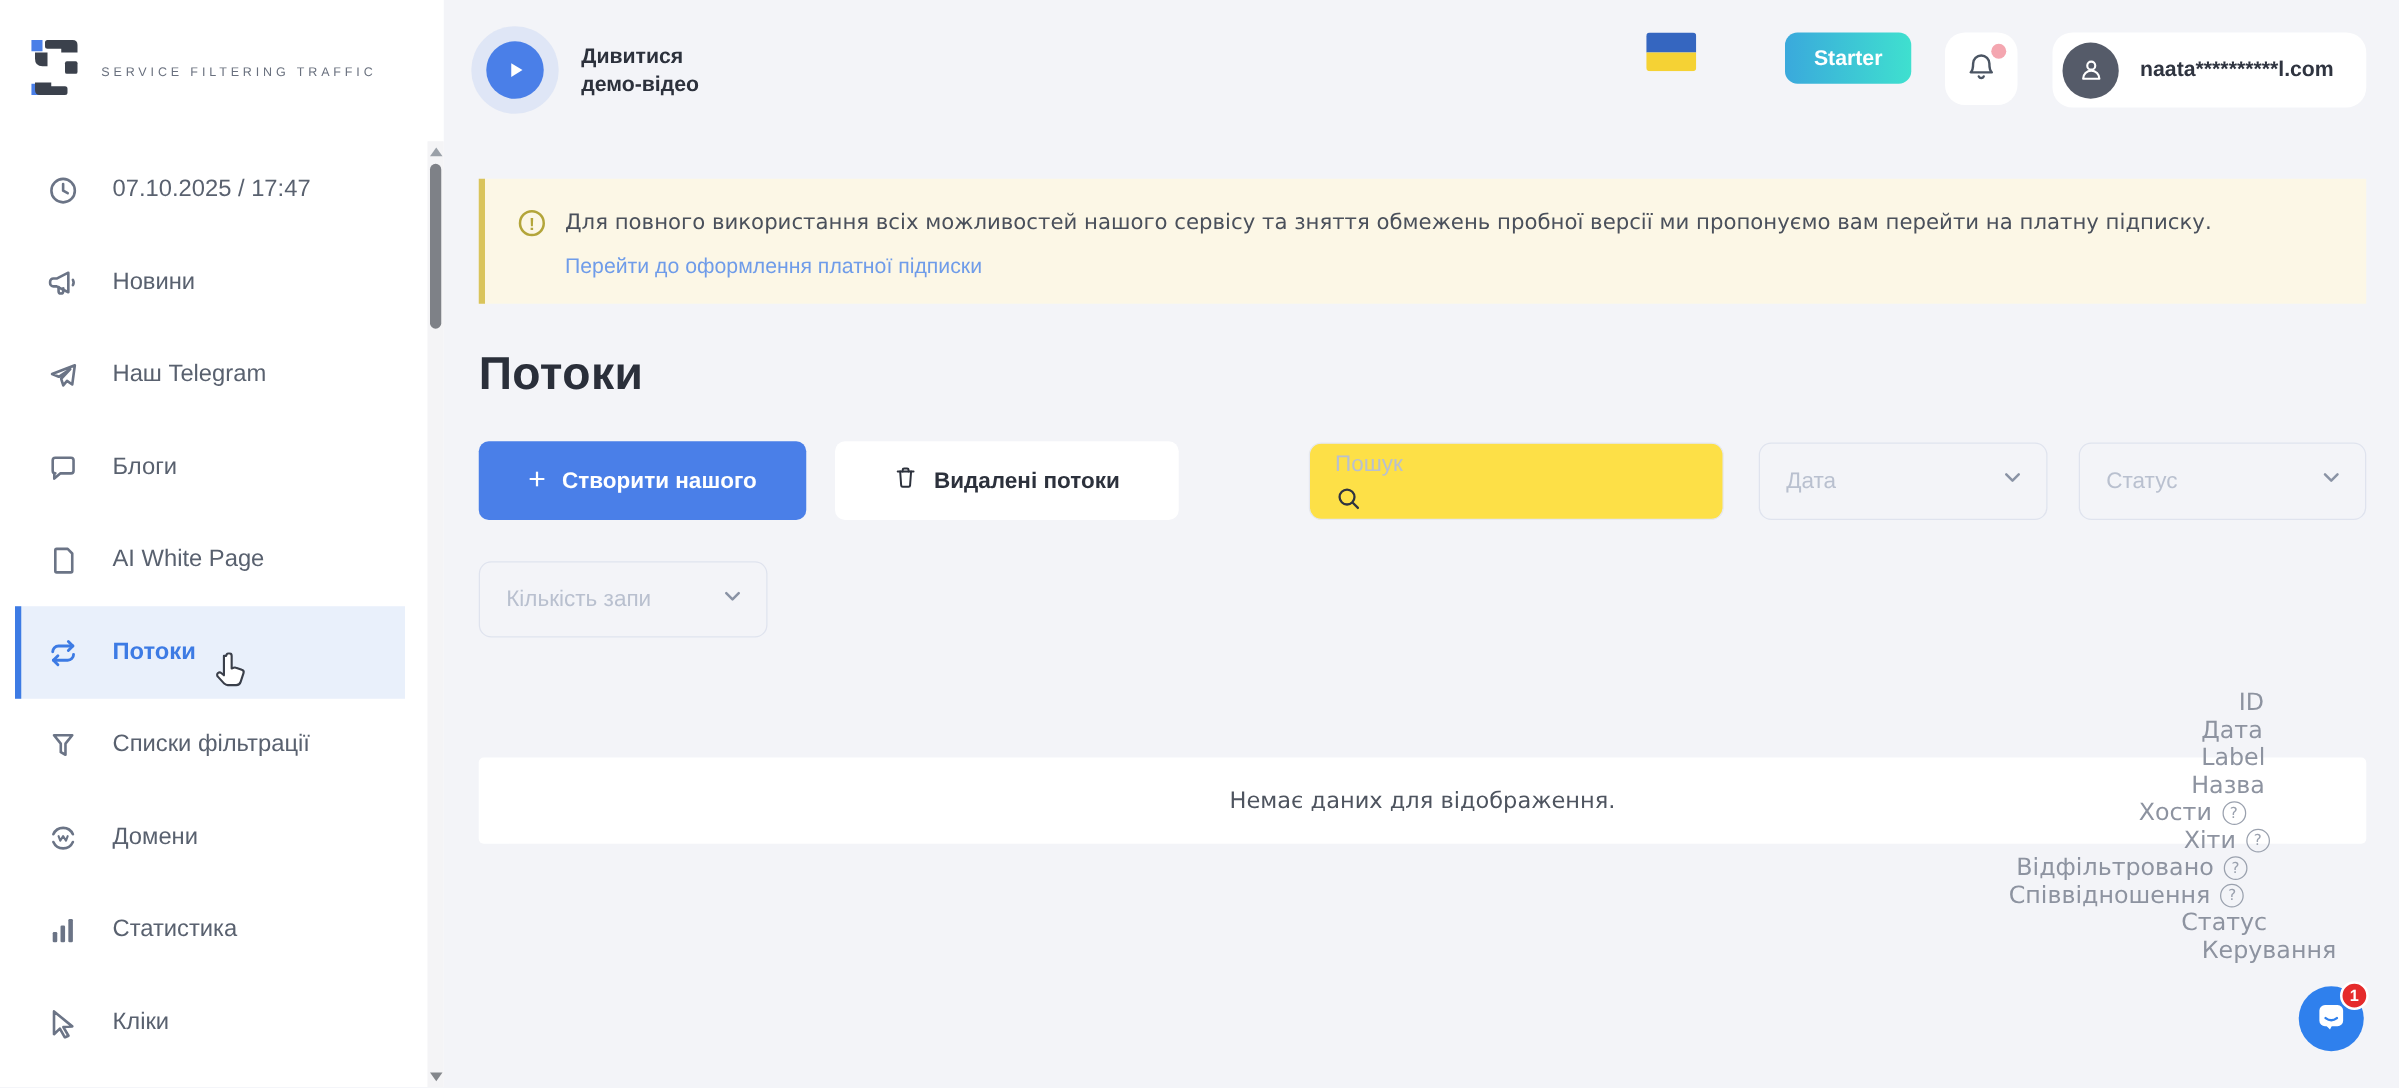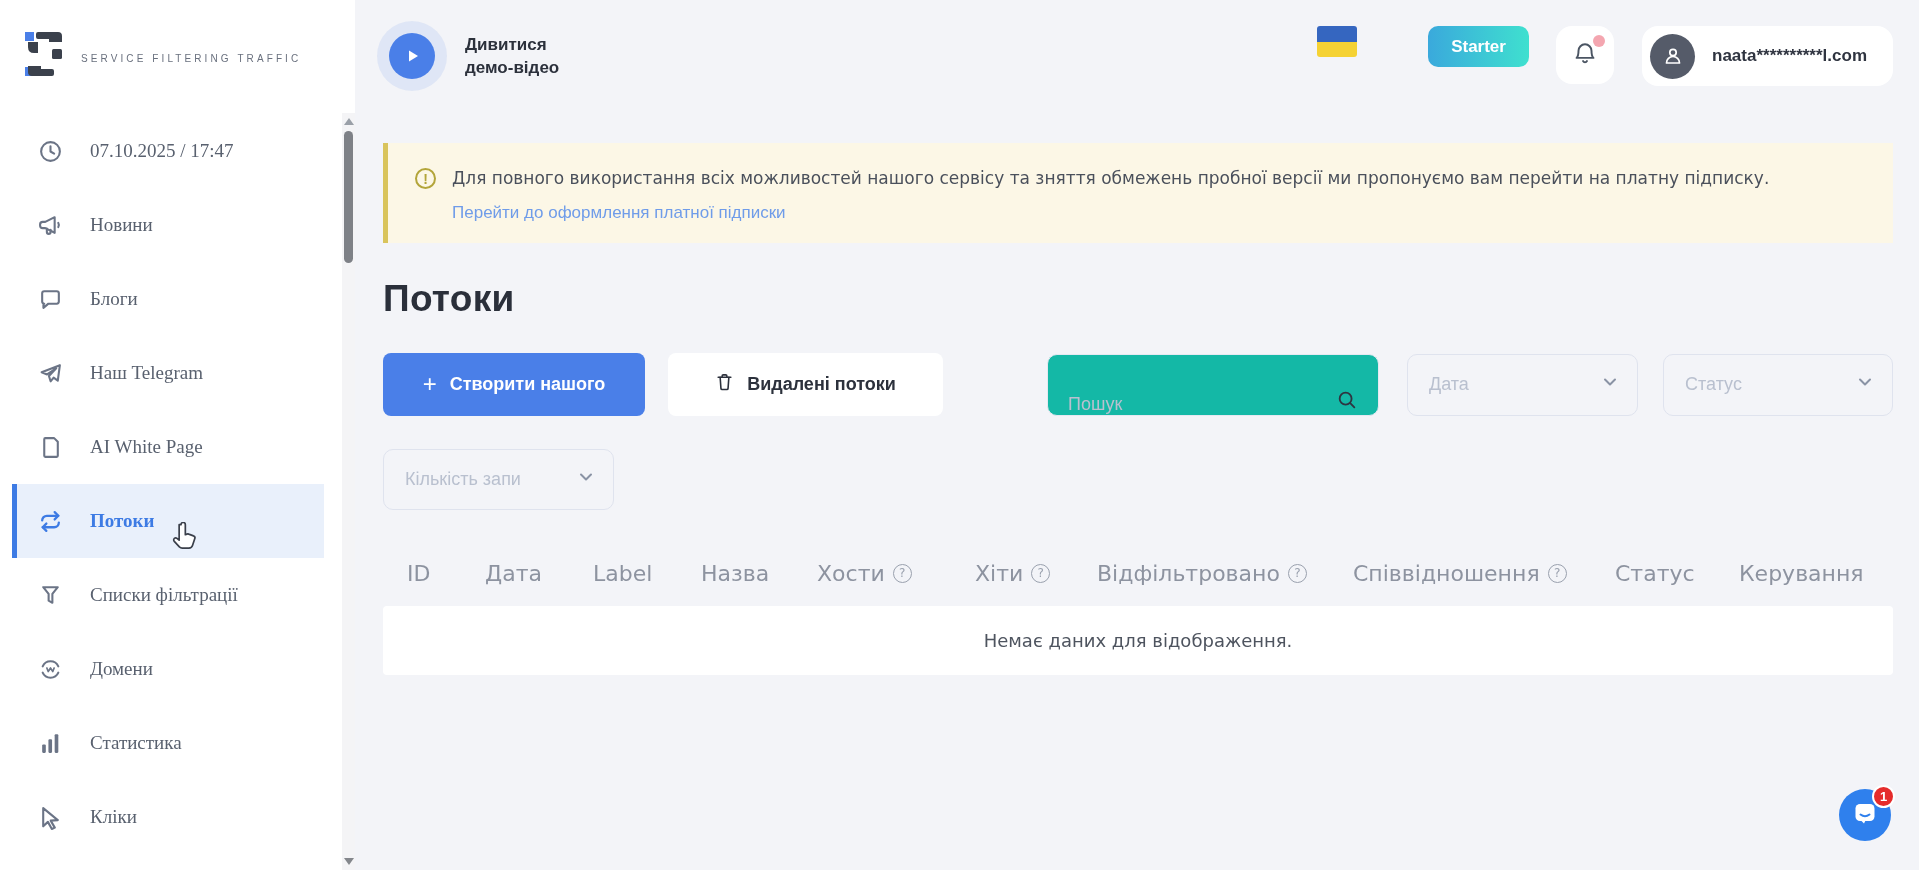--- a/index.html
+++ b/index.html
@@ -7,21 +7,21 @@
   body { font-family:"Liberation Sans", sans-serif; background:#f3f4f8; overflow:hidden; }
   .app { position:relative; width:1919px; height:870px; background:#f3f4f8; overflow:hidden; }
 
   
   .sidebar { position:absolute; left:0; top:0; width:355px; height:870px; background:#ffffff; z-index:2; }
   .logo-row { display:flex; align-items:center; gap:16px; padding:30px 0 0 25px; }
   .logo-mark { flex:0 0 40px; }
   .logo-title { font-size:27px; font-weight:700; color:#363c47; letter-spacing:.2px; }
   .logo-title .accent { color:#4a7fe8; }
   .logo-tagline { font-size:10px; letter-spacing:3.1px; color:#69707e; margin-top:4px; white-space:nowrap; }
-  .nav { margin-top:32px;font-family:Liberation Serif, serif; }
+  .nav { margin-top:32px; }
   .nav-item { height:74px; display:flex; align-items:center; gap:26px;
               margin:0 31px 0 12px; padding-left:20px; border-left:5px solid transparent;
               color:#59616f; font-size:19px; font-weight:500; cursor:pointer; }
   .nav-item .ic { width:27px; display:flex; justify-content:center; color:#6b7486; }
   .nav-item.active { background:#e9f0fb; border-left-color:#3d7be4; color:#3d7be4; font-weight:700; }
   .nav-item.active .ic { color:#3d7be4; }
 
   
   .scrollbar { position:absolute; top:113px; right:0; bottom:0; width:13px; background:#f4f4f6; }
   .sb-up, .sb-down { position:absolute; left:50%; transform:translateX(-50%); width:0; height:0;
@@ -67,37 +67,37 @@
 
   
   .page-title { margin-top:35px; font-size:37px; font-weight:800; color:#2a2f3a; letter-spacing:.3px; }
 
   .toolbar { margin-top:33px; display:flex; align-items:center; }
   .btn { height:63px; border:none; border-radius:8px; font-family:"Liberation Sans", sans-serif;
          font-size:18px; font-weight:700; display:flex; align-items:center; justify-content:center; gap:13px; cursor:pointer; }
   .btn-create { width:262px; background:#4a7fe8; color:#fff; }
   .btn-create .plus { font-size:24px; font-weight:400; line-height:1; margin-top:-2px; }
   .btn-deleted { width:275px; background:#fff; color:#2c313c; margin-left:23px; }
-  .search-box { margin-left:auto; width:332px; height:62px; background:#14b8a6; border:1px solid #e5e8f1; border-radius:10px;
-                display:flex; align-items:flex-end; padding:0 20px; }
+  .search-box { margin-left:auto; width:332px; height:62px; background:#fde047; border:1px solid #e5e8f1; border-radius:10px;
+                display:flex; align-items:flex-start; padding:0 20px;flex-direction:column; }
   .search-box input { flex:1; border:none; outline:none; background:transparent; font-size:18px; color:#3a404c;
                       font-family:"Liberation Sans", sans-serif; }
   .search-box input::placeholder { color:#b9c0cf; }
   .select-box { width:231px; height:62px; border:1.5px solid #dfe3ee; border-radius:10px; background:transparent;
                 display:flex; align-items:center; justify-content:space-between; padding:0 19px 0 21px;
                 font-size:18px; color:#b9c0cf; cursor:pointer; }
   .sel-date { margin-left:28px; }
   .sel-status { margin-left:25px; width:230px; }
   .toolbar2 { margin-top:33px; }
   .sel-perpage { width:231px; height:61px; }
   .sel-perpage .sel-label { white-space:nowrap; overflow:hidden; max-width:160px; }
 
   
-  .table-head { margin-top:41px; display:flex; align-items:center; height:44px; padding:0 24px;
-                font-family:"DejaVu Sans", sans-serif; font-size:22px; color:#8d93a0; }
+  .table-head { margin-top:41px; display:flex; align-items:flex-end; height:44px; padding:0 24px;
+                font-family:"DejaVu Sans", sans-serif; font-size:19px; color:#8d93a0;flex-direction:column; }
   .th { display:flex; align-items:center; gap:8px; }
   .w-id{width:78px} .w-date{width:108px} .w-label{width:108px} .w-name{width:116px} .w-hosts{width:158px}
   .w-hits{width:122px} .w-filtered{width:256px} .w-ratio{width:262px} .w-status{width:124px} .w-manage{flex:1}
   .help { width:19px; height:19px; border-radius:50%; border:1.5px solid #9aa1ae; color:#9aa1ae;
           display:inline-flex; align-items:center; justify-content:center; font-size:12px; cursor:pointer; flex:0 0 19px; }
   .help::before { content:"?"; }
   .empty-row { margin-top:11px; height:69px; background:#fff; border-radius:4px;
                display:flex; align-items:center; justify-content:center;
                font-family:"DejaVu Sans", sans-serif; font-size:18px; color:#4e545f;text-align:center; }
 
@@ -148,33 +148,33 @@
               <path d="M8.5 15v3.2a1.8 1.8 0 0 0 3.6 0V16"></path>
               <path d="M19.5 9.5a4 4 0 0 1 0 4"></path>
             </svg>
         </span>
         <span>Новини</span>
       </div>
 
       <div class="nav-item">
         <span class="ic">
           <svg width="25" height="25" viewBox="0 0 24 24" fill="none" stroke="currentColor" stroke-width="2" stroke-linecap="round" stroke-linejoin="round">
+              <path d="M21 4L3.5 10.8l5.2 2.1L17.5 7l-7 7.4 1.6 5.1L15 16l4 2.8z"></path>
+            </svg>
+        </span>
+        <span>Наш Telegram</span>
+      </div>
+
+      <div class="nav-item">
+        <span class="ic">
+          <svg width="25" height="25" viewBox="0 0 24 24" fill="none" stroke="currentColor" stroke-width="2" stroke-linecap="round" stroke-linejoin="round">
               <path d="M6 4h12a2 2 0 0 1 2 2v8a2 2 0 0 1-2 2h-8l-4.8 4V16H6a2 2 0 0 1-2-2V6a2 2 0 0 1 2-2z"></path>
             </svg>
         </span>
         <span>Блоги</span>
-      </div>
-
-      <div class="nav-item">
-        <span class="ic">
-          <svg width="25" height="25" viewBox="0 0 24 24" fill="none" stroke="currentColor" stroke-width="2" stroke-linecap="round" stroke-linejoin="round">
-              <path d="M21 4L3.5 10.8l5.2 2.1L17.5 7l-7 7.4 1.6 5.1L15 16l4 2.8z"></path>
-            </svg>
-        </span>
-        <span>Наш Telegram</span>
       </div>
 
       <div class="nav-item">
         <span class="ic">
           <svg width="25" height="25" viewBox="0 0 24 24" fill="none" stroke="currentColor" stroke-width="2" stroke-linecap="round" stroke-linejoin="round">
               <path d="M7 3h8.5L19 6.5V20a1 1 0 0 1-1 1H7a1 1 0 0 1-1-1V4a1 1 0 0 1 1-1z"></path>
             </svg>
         </span>
         <span>AI White Page</span>
       </div>

